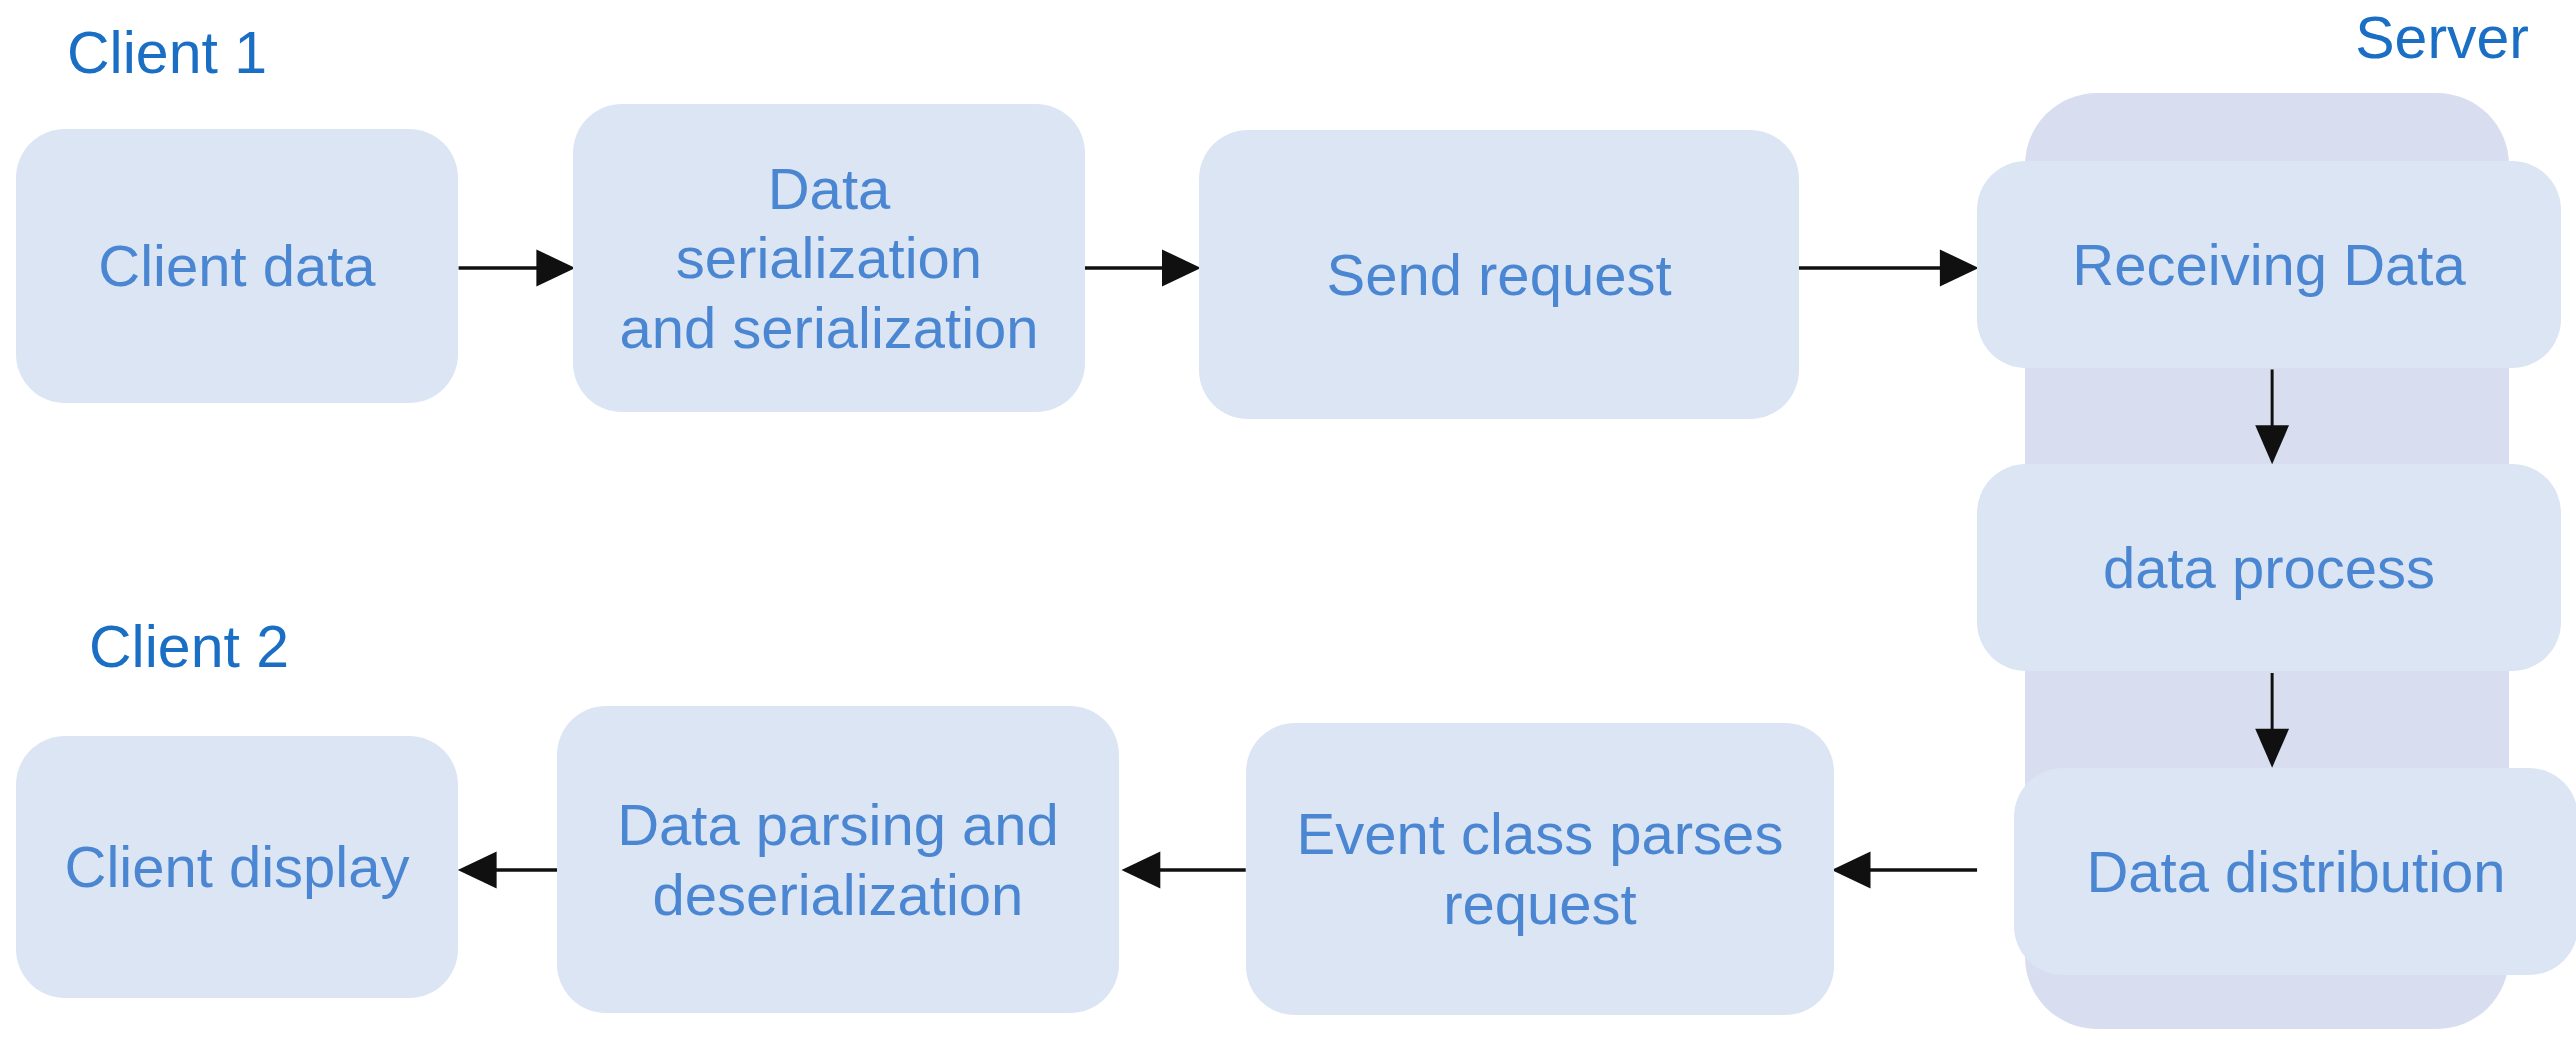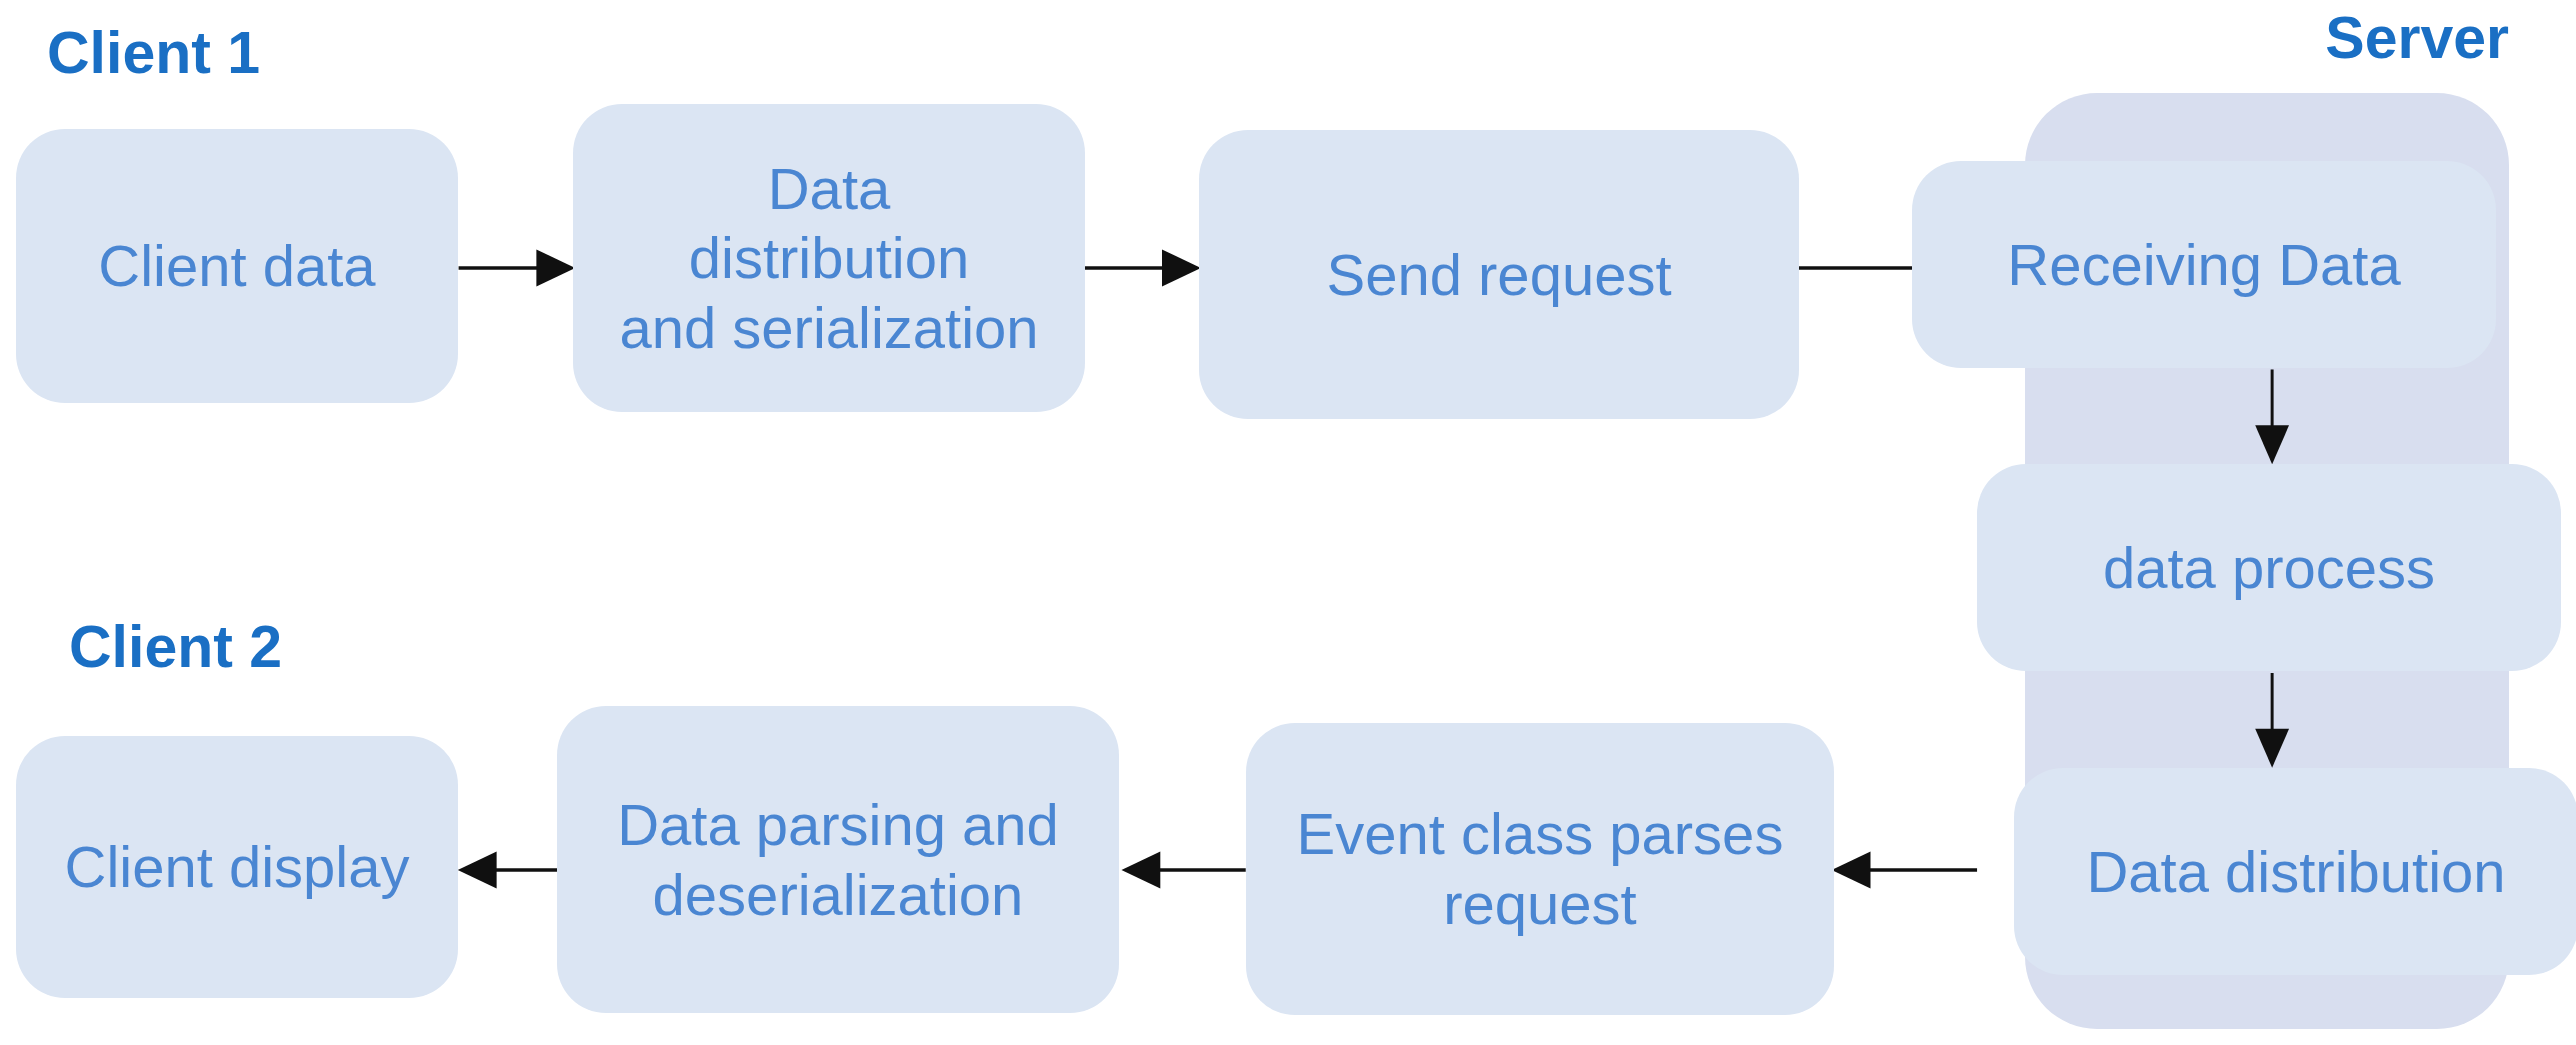--- a/index.html
+++ b/index.html
@@ -18,24 +18,25 @@
   #canvas{
     position:relative;
     width:2576px;
     height:1045px;
     background:var(--bg);
     overflow:hidden;
   }
   .hdr{
     position:absolute;
     font-size:59px;
-    font-weight:bold;
+    font-weight:normal;
     color:var(--header-text);
     line-height:1.15;
     white-space:nowrap;
+    margin-left:20px;
   }
   #h-client1{left:47px;top:20px;}
   #h-client2{left:69px;top:614px;}
   #h-server{left:2025px;top:5px;width:484px;text-align:right;}
   .server-bg{
     position:absolute;
     left:2025px;top:93px;width:484px;height:936px;
     background:var(--server-fill);
     border-radius:72px;
   }
@@ -48,21 +49,21 @@
     justify-content:center;
     text-align:center;
     color:var(--node-text);
     font-size:58px;
     line-height:1.2;
   }
   .node .line{display:block;}
   #n-client-data      {left:16px;  top:129px; width:442px; height:274px;}
   #n-data-encaps      {left:573px; top:104px; width:512px; height:308px;}
   #n-send-request     {left:1199px;top:118px; width:600px; height:289px;margin-top:12px;}
-  #n-receiving-data   {left:1912px;top:161px; width:584px; height:207px;}
+  #n-receiving-data   {left:1977px;top:161px; width:584px; height:207px;}
   #n-data-process     {left:1977px;top:464px; width:584px; height:207px;}
   #n-data-distribution{left:1977px;top:768px; width:564px; height:207px;margin-left:37px;}
   #n-event-class      {left:1246px;top:723px; width:588px; height:292px;}
   #n-data-parsing     {left:557px; top:706px; width:562px; height:307px;}
   #n-client-display   {left:16px;  top:736px; width:442px; height:262px;}
   svg.arrows{
     position:absolute;
     left:0;top:0;
     width:2576px;height:1045px;
     pointer-events:none;
@@ -120,21 +121,21 @@
   <div class="hdr" id="h-client2">Client 2</div>
   <div class="hdr" id="h-server">Server</div>
 
   <div class="node" id="n-client-data">
     <span>Client data</span>
   </div>
 
   <div class="node" id="n-data-encaps">
     <span>
       <span class="line">Data</span>
-      <span class="line">distribution</span>
+      <span class="line">serialization</span>
       <span class="line">and serialization</span>
     </span>
   </div>
 
   <div class="node" id="n-send-request">
     <span>Send request</span>
   </div>
 
   <div class="node" id="n-receiving-data">
     <span>Receiving Data</span>

